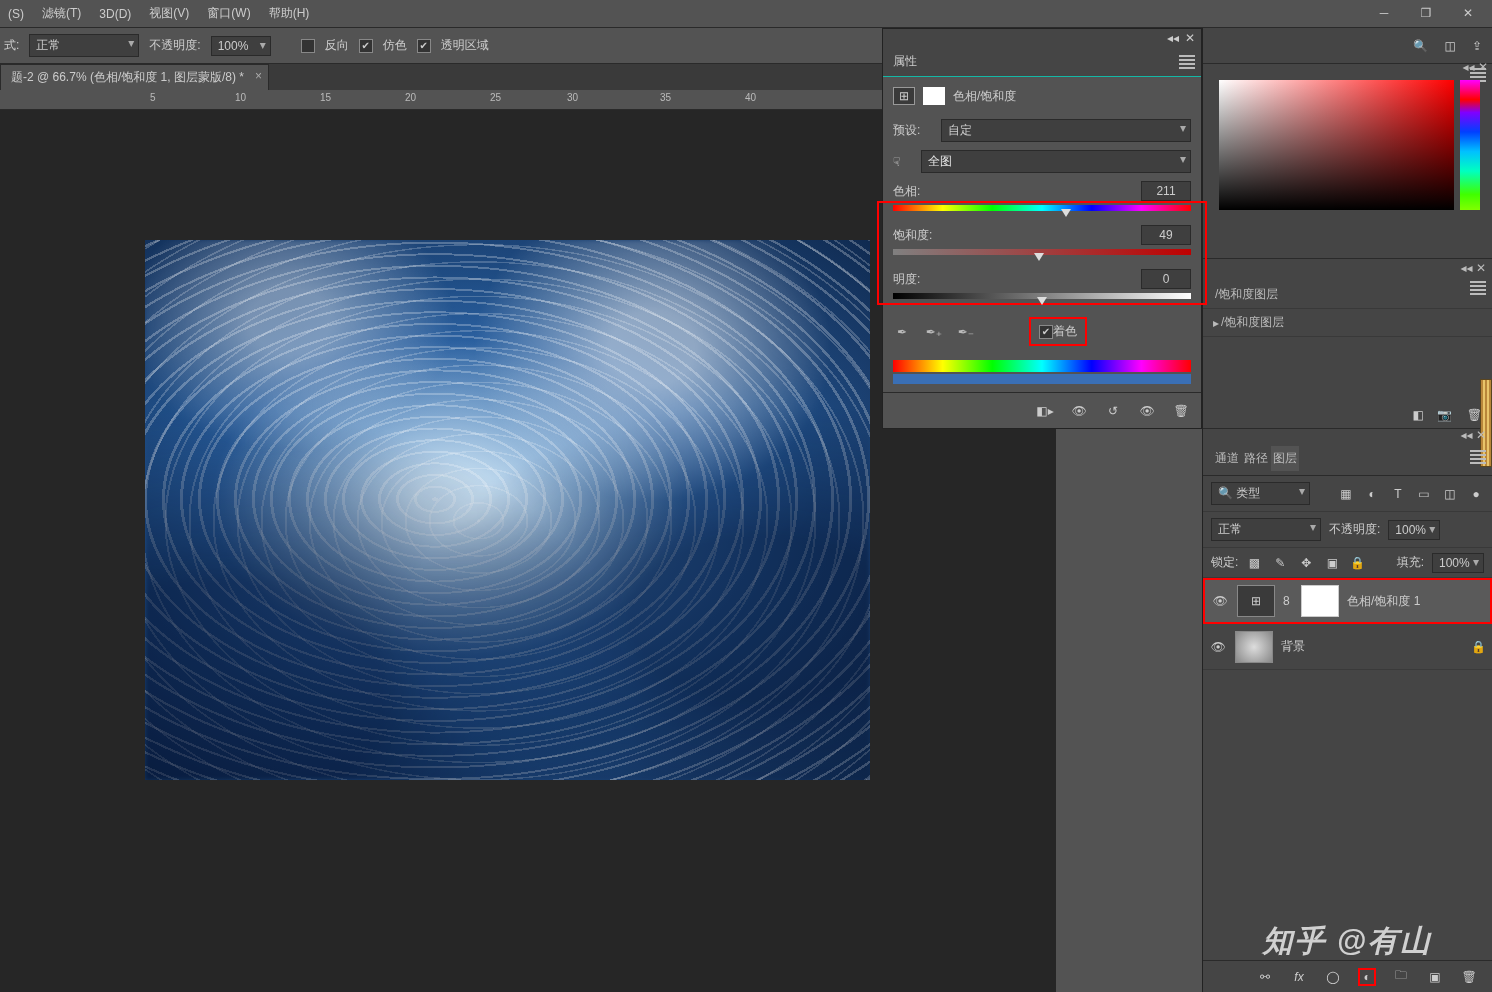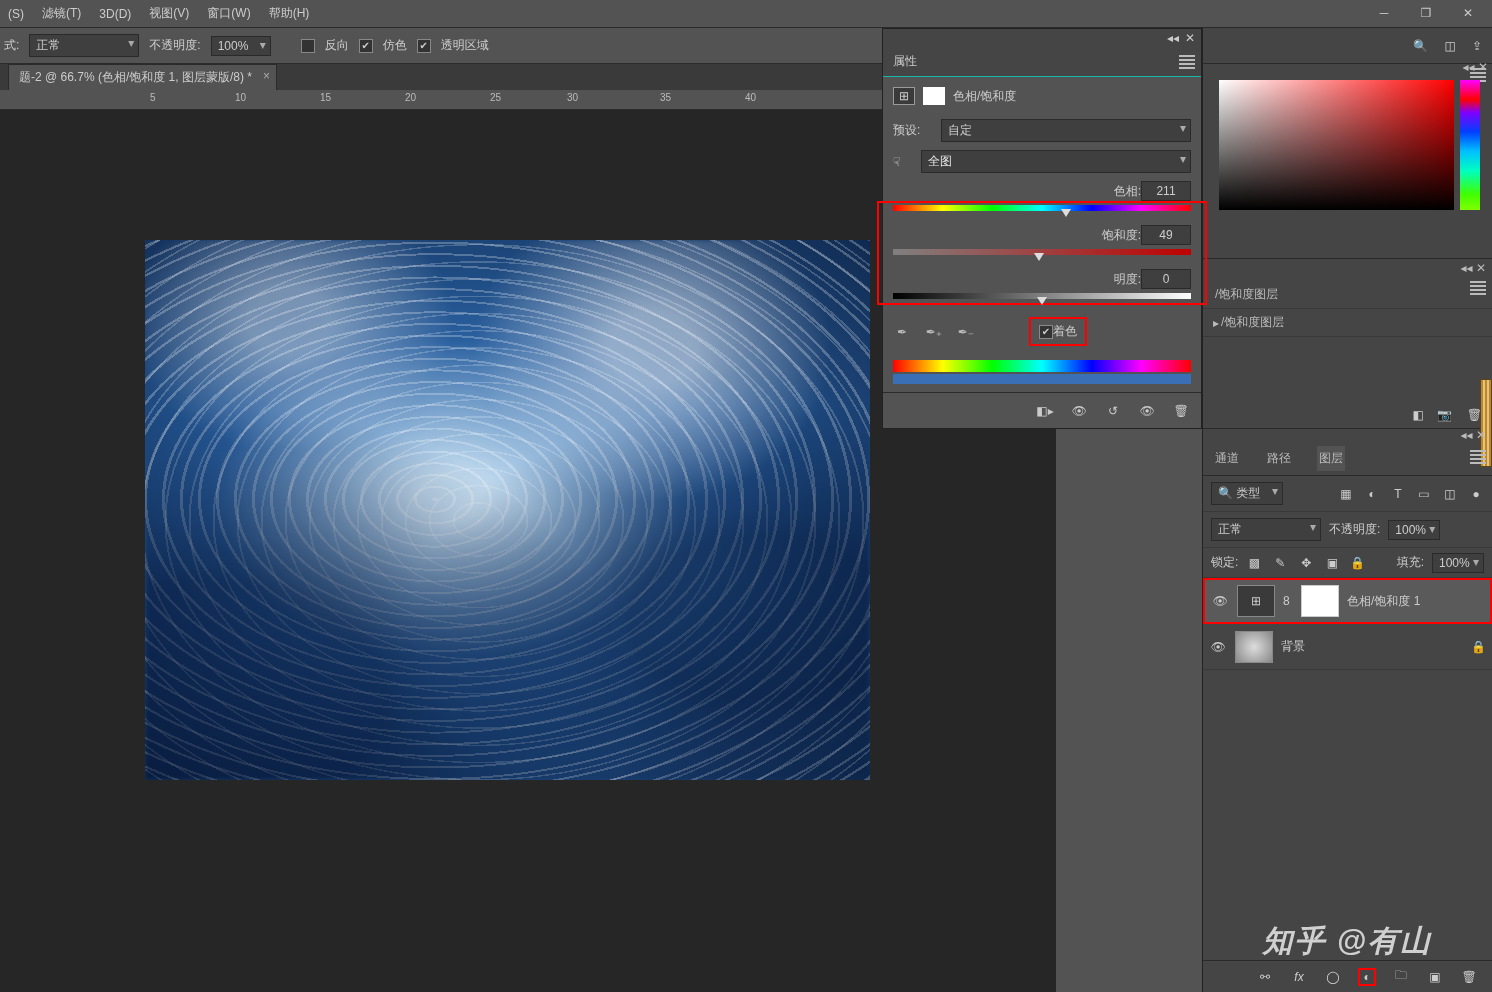--- a/index.html
+++ b/index.html
@@ -7,21 +7,21 @@
 .menubar { height:28px; background:#535353; display:flex; align-items:center; gap:18px; padding-left:8px; border-bottom:1px solid #2a2a2a; }
 .menubar span { cursor:default; }
 .winctrl { position:absolute; top:2px; right:8px; display:flex; gap:10px; }
 .winctrl div { width:32px; height:22px; display:flex; align-items:center; justify-content:center; }
 .opts { height:36px; background:#535353; display:flex; align-items:center; gap:10px; padding-left:4px; border-bottom:1px solid #2a2a2a; }
 .opts label { color:#ccc; }
 .dd { background:#3f3f3f; border:1px solid #2a2a2a; padding:2px 18px 2px 6px; position:relative; }
 .dd:after { content:"▾"; position:absolute; right:4px; top:1px; color:#aaa; }
 .chk { width:14px; height:14px; border:1px solid #888; display:inline-flex; align-items:center; justify-content:center; background:#333; }
 .chk.on:after { content:"✔"; font-size:10px; }
-.tabbar { height:26px; background:#3a3a3a; display:flex; align-items:flex-end; padding-left:8px; }
+.tabbar { height:26px; background:#3a3a3a; display:flex; align-items:flex-end; padding-left:0; }
 .tab { background:#535353; padding:4px 24px 4px 10px; position:relative; border:1px solid #2a2a2a; border-bottom:none; }
 .tab .x { position:absolute; right:6px; top:4px; color:#aaa; }
 .ruler { height:20px; background:#535353; border-bottom:1px solid #2a2a2a; position:relative; margin-right:436px; }
 .rt { position:absolute; top:2px; font-size:10px; color:#bbb; }
 .canvas-area { position:absolute; top:110px; left:0; right:436px; bottom:0; background:#262626; }
 .canvas-img { position:absolute; left:145px; top:130px; width:725px; height:540px; background:radial-gradient(ellipse at 45% 50%, #6aa0d4 0%, #3d75b3 25%, #2a5f9e 45%, #1f4d85 60%, #1a3e6e 78%, #0f2a50 100%); overflow:hidden; }
 .canvas-img:before { content:""; position:absolute; inset:0; background:
   repeating-radial-gradient(ellipse at 40% 48%, rgba(255,255,255,.25) 0 3px, transparent 3px 18px),
   repeating-radial-gradient(ellipse at 46% 52%, rgba(255,255,255,.2) 0 2px, transparent 2px 24px),
   radial-gradient(ellipse at 42% 48%, rgba(230,245,255,.7) 0 6%, transparent 40%);
@@ -46,21 +46,21 @@
 
 .mid-panel { height:170px; border-bottom:1px solid #2a2a2a; position:relative; padding-top:22px; }
 .mid-close { position:absolute; top:2px; right:6px; display:flex; gap:6px; color:#bbb; }
 .mid-row { height:28px; padding-left:10px; display:flex; align-items:center; border-bottom:1px solid #393939; }
 .mid-row .cv { margin-left:2px; color:#bbb; }
 .mid-icons { position:absolute; bottom:6px; right:10px; display:flex; gap:14px; }
 .spinner { position:absolute; right:0; top:120px; width:12px; height:88px;
   background:linear-gradient(90deg, #b8863a 0 2px, #e9c46a 2px 4px, #b8863a 4px 6px, #e9c46a 6px 8px, #b8863a 8px 10px, #e9c46a 10px 12px); border:1px solid #5a4520; }
 
 .layers-panel { position:absolute; top:400px; right:0; bottom:0; left:0; }
-.lp-tabs { height:34px; display:flex; align-items:center; gap:24px; padding-left:10px; border-bottom:1px solid #2a2a2a; position:relative; }
+.lp-tabs { height:34px; display:flex; align-items:center; gap:1px; padding-left:10px; border-bottom:1px solid #2a2a2a; position:relative; }
 .lp-tab { color:#bbb; padding:4px 2px; }
 .lp-tab.active { background:#535353; }
 .lp-menu { position:absolute; right:8px; top:8px; }
 .lp-row { height:36px; display:flex; align-items:center; gap:8px; padding:0 8px; border-bottom:1px solid #393939; }
 .lp-row .dd { flex:0 0 auto; }
 .mini-icons { display:flex; gap:10px; margin-left:auto; }
 .mini-icons div { width:16px; height:16px; display:flex; align-items:center; justify-content:center; }
 .lock-row { height:30px; display:flex; align-items:center; gap:8px; padding:0 8px; border-bottom:1px solid #393939; }
 .lock-icons { display:flex; gap:10px; }
 .lock-icons div { width:16px; height:16px; display:flex; align-items:center; justify-content:center; }
@@ -76,21 +76,21 @@
 
 .prop-panel { position:absolute; top:28px; right:290px; width:320px; background:#535353; border:1px solid #222; }
 .pp-close { height:18px; background:#454545; display:flex; justify-content:flex-end; align-items:center; gap:6px; padding-right:6px; }
 .pp-title { height:30px; display:flex; align-items:center; padding:0 10px; background:#454545; border-bottom:1px solid #14b8a6; }
 .pp-sub { height:38px; display:flex; align-items:center; gap:8px; padding:0 10px; }
 .pp-sub .ic { width:22px; height:18px; border:1px solid #999; background:#3a3a3a; display:inline-flex; align-items:center; justify-content:center; }
 .pp-row { display:flex; align-items:center; gap:8px; padding:4px 10px; }
 .pp-row label { min-width:40px; }
 .pp-row .dd { flex:1; }
 .slider-row { padding:4px 10px 0; }
-.slider-label { display:flex; justify-content:flex-end; align-items:center; margin-bottom:4px; }
+.slider-label { display:flex; justify-content:space-between; align-items:center; margin-bottom:4px; }
 .slider-label input { width:50px; background:#3f3f3f; border:1px solid #2a2a2a; color:#ccc; text-align:center; padding:2px; }
 .track { height:10px; position:relative; margin-bottom:6px; }
 .track .bar { height:6px; }
 .thumb-marker { position:absolute; top:4px; width:0; height:0; border-left:5px solid transparent; border-right:5px solid transparent; border-top:8px solid #ddd; transform:translateX(-5px); }
 .hue-grad { background:linear-gradient(to right,#ff0000,#ffff00,#00ff00,#00ffff,#0000ff,#ff00ff,#ff0000); }
 .sat-grad { background:linear-gradient(to right,#808080,#c00000); }
 .lit-grad { background:linear-gradient(to right,#000,#fff); }
 .rainbow { height:12px; margin:6px 10px 0; background:linear-gradient(to right,#ff0000,#ffff00,#00ff00,#00ffff,#0000ff,#ff00ff,#ff0000); }
 .blue-bar { height:10px; margin:2px 10px 8px; background:#3a6fb5; }
 .eyedrops { display:flex; gap:14px; padding:8px 10px; align-items:center; }
@@ -207,21 +207,21 @@
       <span class="lp-tab">路径</span>
       <span class="lp-tab active">图层</span>
       <div class="pp-menu lp-menu">
           <span></span>
           <span></span>
           <span></span>
           <span></span>
         </div>
     </div>
     <div class="lp-row">
-      <div class="dd" style="width:72px">🔍 <span>类型</span></div>
+      <div class="dd" style="width:99px">🔍 <span>类型</span></div>
       <div class="mini-icons">
         <div>▦</div>
         <div>◐</div>
         <div>T</div>
         <div>▭</div>
         <div>◫</div>
         <div>●</div>
       </div>
     </div>
     <div class="lp-row">

